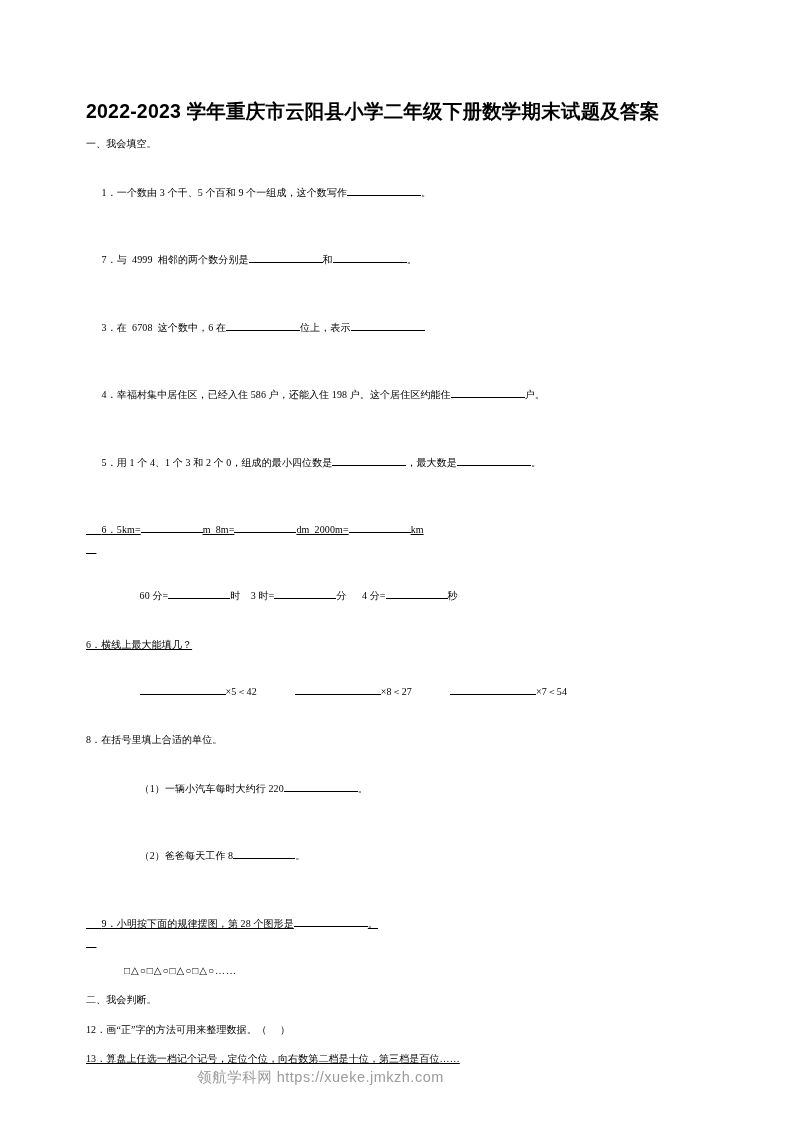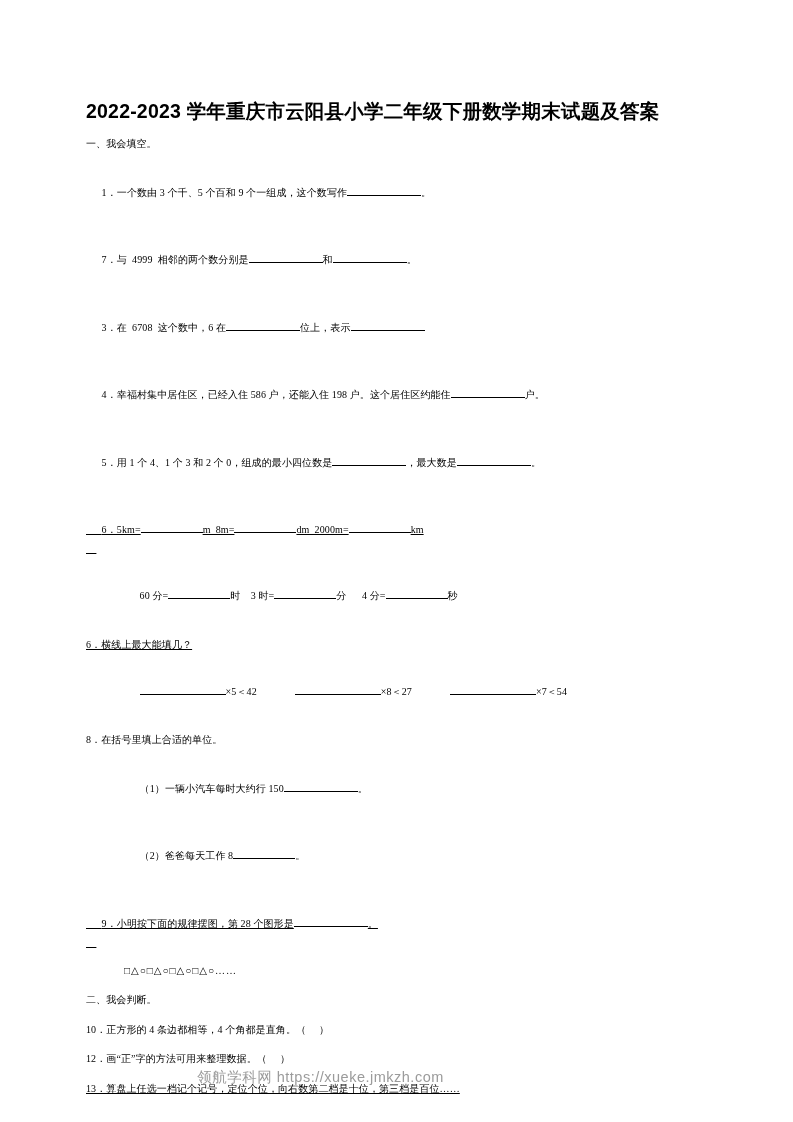--- a/index.html
+++ b/index.html
@@ -113,35 +113,34 @@
 
     <div class="line tight">6．横线上最大能填几？</div>
 
     <div class="line indent2">
       <span class="blank b-xl"></span><span>×5＜42</span><span style="display:inline-block;width:38px"></span><span class="blank b-xl"></span><span>×8＜27</span><span style="display:inline-block;width:38px"></span><span class="blank b-xl"></span><span>×7＜54</span>
     </div>
 
     <div class="line">8．在括号里填上合适的单位。</div>
 
     <div class="line indent2">
-      <span>（1）一辆小汽车每时大约行 150</span><span class="blank b-lg"></span><span>。</span>
+      <span>（1）一辆小汽车每时大约行 220</span><span class="blank b-lg"></span><span>。</span>
     </div>
 
     <div class="line indent2">
       <span>（2）爸爸每天工作 8</span><span class="blank b-md"></span><span>。</span>
     </div>
 
     <div class="line tight">
       <span>9．小明按下面的规律摆图，第 28 个图形是</span><span class="blank b-lg"></span><span>。</span>
     </div>
 
     <div class="line indent2 seq">□△○□△○□△○□△○……</div>
 
     <div class="line">二、我会判断。</div>
 
-    <div class="line">10．正方形的 4 条边都相等，4 个角都是直角。（     ）</div>
     <div class="line">12．画“正”字的方法可用来整理数据。（     ）</div>
     <div class="line tight">13．算盘上任选一档记个记号，定位个位，向右数第二档是十位，第三档是百位……</div>
 
   </div>
 
   <div class="footer">领航学科网 https://xueke.jmkzh.com</div>
 </div>
 
 </body></html>

